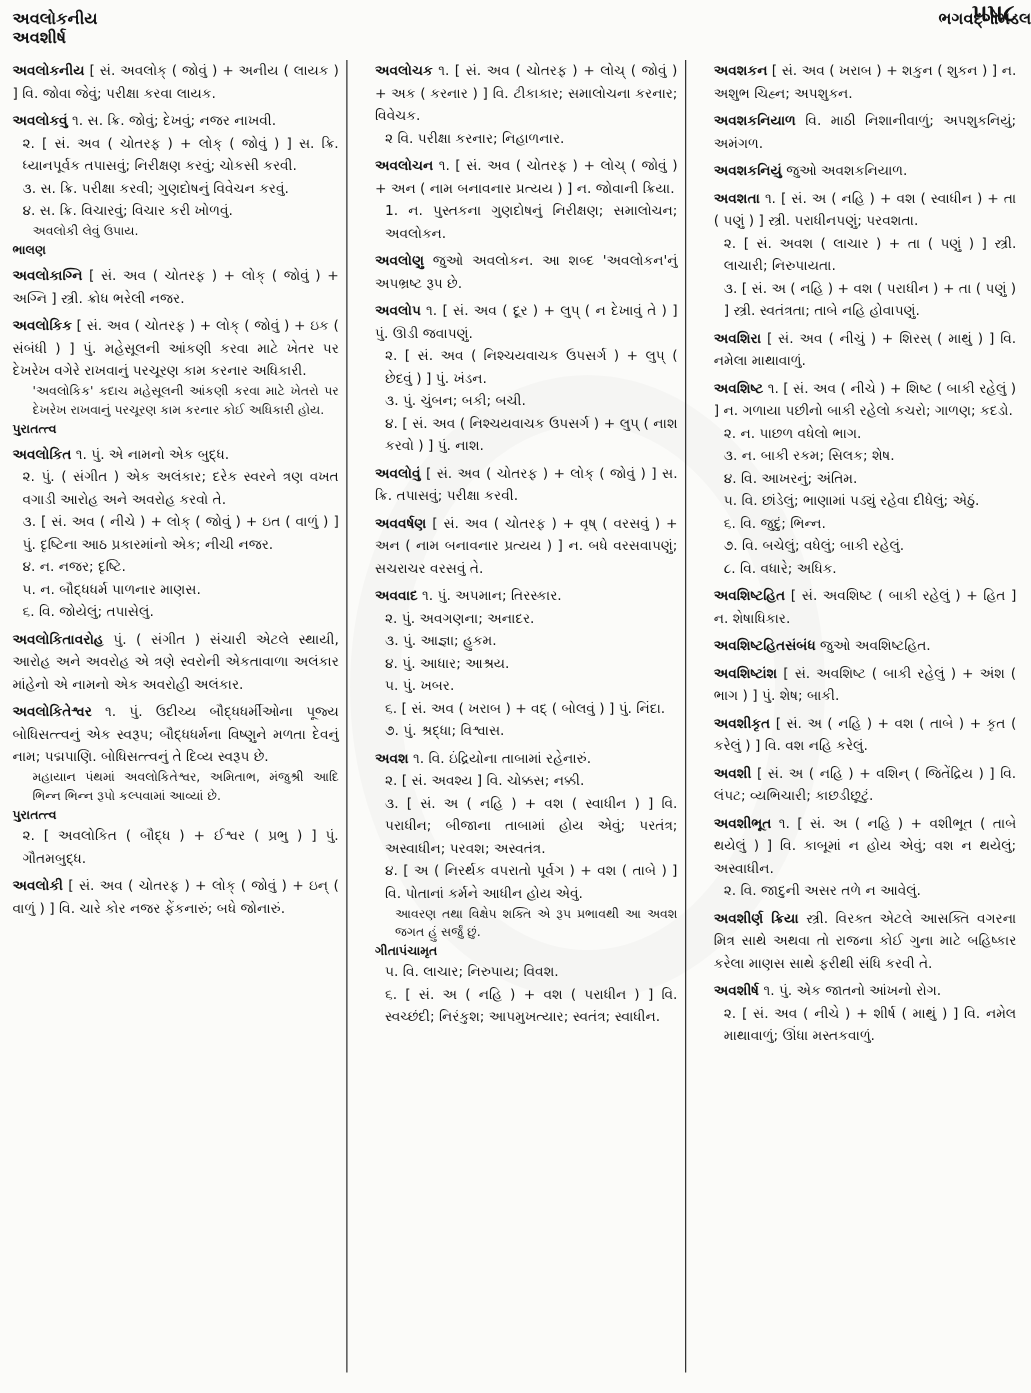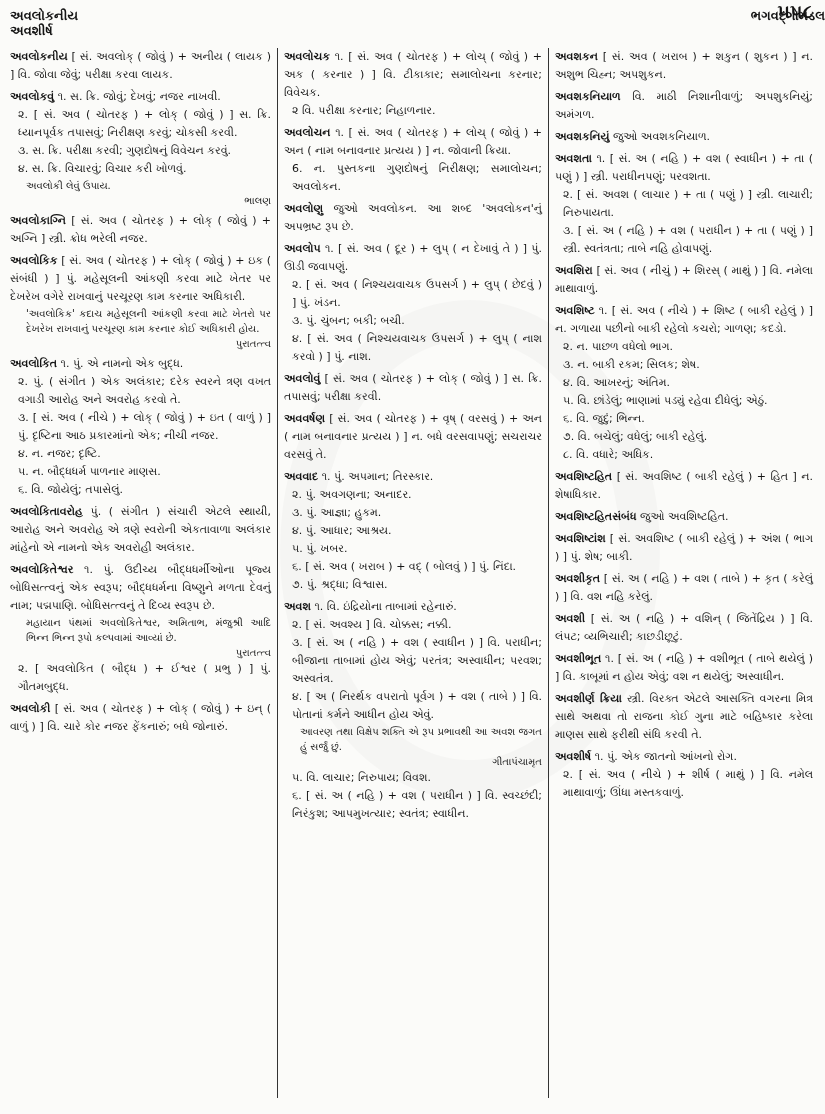--- a/index.html
+++ b/index.html
@@ -6,26 +6,26 @@
   body {
     width:825px; height:1114px; background:#fbfbf9; color:#141414;
     font-family:"DejaVu Sans", sans-serif; overflow:hidden; position:relative;
   }
   .header { position:absolute; top:0; left:0; width:825px; height:56px; }
   .guide { position:absolute; left:10px; top:8px; font-weight:bold; font-size:13px; line-height:15px; }
   .title { position:absolute; left:0; width:825px; top:8px; text-align:right; font-weight:bold; font-size:13px; }
   .pageno { position:absolute; right:12px; top:0; font-weight:bold; font-size:19px; }
   .cols { position:absolute; top:48px; left:6px; width:813px; height:1050px; display:flex; }
   .col { width:271px; box-sizing:border-box; padding:0 6px 0 4px; font-size:11px; line-height:18px; text-align:justify; overflow:hidden; }
-  .col + .col { border-left:1.5px solid #333; padding-left:6px; }
+  .col + .col { border-left:1.5px solid #333; padding-left:22px; }
   .entry { margin:0 0 4px 0; }
   .hw { font-weight:bold; }
   .sense { padding-left:8px; display:block; }
   .quote { display:block; padding-left:16px; font-size:10px; line-height:15px; }
-  .src { display:block; text-align:right; font-size:10px; line-height:15px; }
+  .src { display:block; font-size:10px; line-height:15px;font-weight:bold; }
   .watermark { position:absolute; left:280px; top:300px; width:300px; height:420px; border-radius:50%;
     border:40px solid rgba(0,0,0,0.025); pointer-events:none; }
 </style>
 </head>
 <body>
 
 <div class="watermark"></div>
 
 <div class="header">
   <div class="guide">
@@ -42,37 +42,37 @@
       <div class="entry"><span class="hw">અવલોકવું</span> <span class="">૧. સ. ક્રિ. જોવું; દેખવું; નજર નાખવી.</span><span class="sense">૨. [ સં. અવ ( ચોતરફ ) + લોક્ ( જોવું ) ] સ. ક્રિ. ધ્યાનપૂર્વક તપાસવું; નિરીક્ષણ કરવું; ચોકસી કરવી.</span><span class="sense">૩. સ. ક્રિ. પરીક્ષા કરવી; ગુણદોષનું વિવેચન કરવું.</span><span class="sense">૪. સ. ક્રિ. વિચારવું; વિચાર કરી ખોળવું.</span><span class="quote">અવલોકી લેવું ઉપાય.</span><span class="src">ભાલણ</span></div>
       <div class="entry"><span class="hw">અવલોકાગ્નિ</span> <span class="">[ સં. અવ ( ચોતરફ ) + લોક્ ( જોવું ) + અગ્નિ ] સ્ત્રી. ક્રોધ ભરેલી નજર.</span></div>
       <div class="entry"><span class="hw">અવલોકિક</span> <span class="">[ સં. અવ ( ચોતરફ ) + લોક્ ( જોવું ) + ઇક ( સંબંધી ) ] પું. મહેસૂલની આંકણી કરવા માટે ખેતર પર દેખરેખ વગેરે રાખવાનું પરચૂરણ કામ કરનાર અધિકારી.</span><span class="quote">'અવલોકિક' કદાચ મહેસૂલની આંકણી કરવા માટે ખેતરો પર દેખરેખ રાખવાનું પરચૂરણ કામ કરનાર કોઈ અધિકારી હોય.</span><span class="src">પુરાતત્ત્વ</span></div>
       <div class="entry"><span class="hw">અવલોકિત</span> <span class="">૧. પું. એ નામનો એક બુદ્ધ.</span><span class="sense">૨. પું. ( સંગીત ) એક અલંકાર; દરેક સ્વરને ત્રણ વખત વગાડી આરોહ અને અવરોહ કરવો તે.</span><span class="sense">૩. [ સં. અવ ( નીચે ) + લોક્ ( જોવું ) + ઇત ( વાળું ) ] પું. દૃષ્ટિના આઠ પ્રકારમાંનો એક; નીચી નજર.</span><span class="sense">૪. ન. નજર; દૃષ્ટિ.</span><span class="sense">૫. ન. બૌદ્ધધર્મ પાળનાર માણસ.</span><span class="sense">૬. વિ. જોયેલું; તપાસેલું.</span></div>
       <div class="entry"><span class="hw">અવલોકિતાવરોહ</span> <span class="">પું. ( સંગીત ) સંચારી એટલે સ્થાયી, આરોહ અને અવરોહ એ ત્રણે સ્વરોની એકતાવાળા અલંકાર માંહેનો એ નામનો એક અવરોહી અલંકાર.</span></div>
       <div class="entry"><span class="hw">અવલોકિતેશ્વર</span> <span class="">૧. પું. ઉદીચ્ય બૌદ્ધધર્મીઓના પૂજ્ય બોધિસત્ત્વનું એક સ્વરૂપ; બૌદ્ધધર્મના વિષ્ણુને મળતા દેવનું નામ; પદ્મપાણિ. બોધિસત્ત્વનું તે દિવ્ય સ્વરૂપ છે.</span><span class="quote">મહાયાન પંથમાં અવલોકિતેશ્વર, અમિતાભ, મંજુશ્રી આદિ ભિન્ન ભિન્ન રૂપો કલ્પવામાં આવ્યાં છે.</span><span class="src">પુરાતત્ત્વ</span><span class="sense">૨. [ અવલોકિત ( બૌદ્ધ ) + ઈશ્વર ( પ્રભુ ) ] પું. ગૌતમબુદ્ધ.</span></div>
       <div class="entry"><span class="hw">અવલોકી</span> <span class="">[ સં. અવ ( ચોતરફ ) + લોક્ ( જોવું ) + ઇન્ ( વાળું ) ] વિ. ચારે કોર નજર ફેંકનારું; બધે જોનારું.</span></div>
     </div>
   <div class="col">
       <div class="entry"><span class="hw">અવલોચક</span> <span class="">૧. [ સં. અવ ( ચોતરફ ) + લોચ્ ( જોવું ) + અક ( કરનાર ) ] વિ. ટીકાકાર; સમાલોચના કરનાર; વિવેચક.</span><span class="sense">૨ વિ. પરીક્ષા કરનાર; નિહાળનાર.</span></div>
-      <div class="entry"><span class="hw">અવલોચન</span> <span class="">૧. [ સં. અવ ( ચોતરફ ) + લોચ્ ( જોવું ) + અન ( નામ બનાવનાર પ્રત્યય ) ] ન. જોવાની ક્રિયા.</span><span class="sense">6. ન. પુસ્તકના ગુણદોષનું નિરીક્ષણ; સમાલોચન; અવલોકન.</span></div>
+      <div class="entry"><span class="hw">અવલોચન</span> <span class="">૧. [ સં. અવ ( ચોતરફ ) + લોચ્ ( જોવું ) + અન ( નામ બનાવનાર પ્રત્યય ) ] ન. જોવાની ક્રિયા.</span><span class="sense">1. ન. પુસ્તકના ગુણદોષનું નિરીક્ષણ; સમાલોચન; અવલોકન.</span></div>
       <div class="entry"><span class="hw">અવલોણુ</span> <span class="">જુઓ અવલોકન. આ શબ્દ 'અવલોકન'નું અપભ્રષ્ટ રૂપ છે.</span></div>
       <div class="entry"><span class="hw">અવલોપ</span> <span class="">૧. [ સં. અવ ( દૂર ) + લુપ્ ( ન દેખાવું તે ) ] પું. ઊડી જવાપણું.</span><span class="sense">૨. [ સં. અવ ( નિશ્ચયવાચક ઉપસર્ગ ) + લુપ્ ( છેદવું ) ] પું. ખંડન.</span><span class="sense">૩. પું. ચુંબન; બકી; બચી.</span><span class="sense">૪. [ સં. અવ ( નિશ્ચયવાચક ઉપસર્ગ ) + લુપ્ ( નાશ કરવો ) ] પું. નાશ.</span></div>
       <div class="entry"><span class="hw">અવલોવું</span> <span class="">[ સં. અવ ( ચોતરફ ) + લોક્ ( જોવું ) ] સ. ક્રિ. તપાસવું; પરીક્ષા કરવી.</span></div>
       <div class="entry"><span class="hw">અવવર્ષણ</span> <span class="">[ સં. અવ ( ચોતરફ ) + વૃષ્ ( વરસવું ) + અન ( નામ બનાવનાર પ્રત્યય ) ] ન. બધે વરસવાપણું; સચરાચર વરસવું તે.</span></div>
       <div class="entry"><span class="hw">અવવાદ</span> <span class="">૧. પું. અપમાન; તિરસ્કાર.</span><span class="sense">૨. પું. અવગણના; અનાદર.</span><span class="sense">૩. પું. આજ્ઞા; હુકમ.</span><span class="sense">૪. પું. આધાર; આશ્રય.</span><span class="sense">૫. પું. ખબર.</span><span class="sense">૬. [ સં. અવ ( ખરાબ ) + વદ્ ( બોલવું ) ] પું. નિંદા.</span><span class="sense">૭. પું. શ્રદ્ધા; વિશ્વાસ.</span></div>
       <div class="entry"><span class="hw">અવશ</span> <span class="">૧. વિ. ઇંદ્રિયોના તાબામાં રહેનારું.</span><span class="sense">૨. [ સં. અવશ્ય ] વિ. ચોક્કસ; નક્કી.</span><span class="sense">૩. [ સં. અ ( નહિ ) + વશ ( સ્વાધીન ) ] વિ. પરાધીન; બીજાના તાબામાં હોય એવું; પરતંત્ર; અસ્વાધીન; પરવશ; અસ્વતંત્ર.</span><span class="sense">૪. [ અ ( નિરર્થક વપરાતો પૂર્વગ ) + વશ ( તાબે ) ] વિ. પોતાનાં કર્મને આધીન હોય એવું.</span><span class="quote">આવરણ તથા વિક્ષેપ શક્તિ એ રૂપ પ્રભાવથી આ અવશ જગત હું સર્જું છું.</span><span class="src">ગીતાપંચામૃત</span><span class="sense">૫. વિ. લાચાર; નિરુપાય; વિવશ.</span><span class="sense">૬. [ સં. અ ( નહિ ) + વશ ( પરાધીન ) ] વિ. સ્વચ્છંદી; નિરંકુશ; આપમુખત્યાર; સ્વતંત્ર; સ્વાધીન.</span></div>
     </div>
   <div class="col">
       <div class="entry"><span class="hw">અવશકન</span> <span class="">[ સં. અવ ( ખરાબ ) + શકુન ( શુકન ) ] ન. અશુભ ચિહ્ન; અપશુકન.</span></div>
       <div class="entry"><span class="hw">અવશકનિયાળ</span> <span class="">વિ. માઠી નિશાનીવાળું; અપશુકનિયું; અમંગળ.</span></div>
       <div class="entry"><span class="hw">અવશકનિયું</span> <span class="">જુઓ અવશકનિયાળ.</span></div>
       <div class="entry"><span class="hw">અવશતા</span> <span class="">૧. [ સં. અ ( નહિ ) + વશ ( સ્વાધીન ) + તા ( પણું ) ] સ્ત્રી. પરાધીનપણું; પરવશતા.</span><span class="sense">૨. [ સં. અવશ ( લાચાર ) + તા ( પણું ) ] સ્ત્રી. લાચારી; નિરુપાયતા.</span><span class="sense">૩. [ સં. અ ( નહિ ) + વશ ( પરાધીન ) + તા ( પણું ) ] સ્ત્રી. સ્વતંત્રતા; તાબે નહિ હોવાપણું.</span></div>
       <div class="entry"><span class="hw">અવશિરા</span> <span class="">[ સં. અવ ( નીચું ) + શિરસ્ ( માથું ) ] વિ. નમેલા માથાવાળું.</span></div>
       <div class="entry"><span class="hw">અવશિષ્ટ</span> <span class="">૧. [ સં. અવ ( નીચે ) + શિષ્ટ ( બાકી રહેલું ) ] ન. ગળાયા પછીનો બાકી રહેલો કચરો; ગાળણ; કદડો.</span><span class="sense">૨. ન. પાછળ વધેલો ભાગ.</span><span class="sense">૩. ન. બાકી રકમ; સિલક; શેષ.</span><span class="sense">૪. વિ. આખરનું; અંતિમ.</span><span class="sense">૫. વિ. છાંડેલું; ભાણામાં પડ્યું રહેવા દીધેલું; એઠું.</span><span class="sense">૬. વિ. જુદું; ભિન્ન.</span><span class="sense">૭. વિ. બચેલું; વધેલું; બાકી રહેલું.</span><span class="sense">૮. વિ. વધારે; અધિક.</span></div>
       <div class="entry"><span class="hw">અવશિષ્ટહિત</span> <span class="">[ સં. અવશિષ્ટ ( બાકી રહેલું ) + હિત ] ન. શેષાધિકાર.</span></div>
       <div class="entry"><span class="hw">અવશિષ્ટહિતસંબંધ</span> <span class="">જુઓ અવશિષ્ટહિત.</span></div>
       <div class="entry"><span class="hw">અવશિષ્ટાંશ</span> <span class="">[ સં. અવશિષ્ટ ( બાકી રહેલું ) + અંશ ( ભાગ ) ] પું. શેષ; બાકી.</span></div>
       <div class="entry"><span class="hw">અવશીકૃત</span> <span class="">[ સં. અ ( નહિ ) + વશ ( તાબે ) + કૃત ( કરેલું ) ] વિ. વશ નહિ કરેલું.</span></div>
       <div class="entry"><span class="hw">અવશી</span> <span class="">[ સં. અ ( નહિ ) + વશિન્ ( જિતેંદ્રિય ) ] વિ. લંપટ; વ્યભિચારી; કાછડીછૂટું.</span></div>
-      <div class="entry"><span class="hw">અવશીભૂત</span> <span class="">૧. [ સં. અ ( નહિ ) + વશીભૂત ( તાબે થયેલું ) ] વિ. કાબૂમાં ન હોય એવું; વશ ન થયેલું; અસ્વાધીન.</span></div>
+      <div class="entry"><span class="hw">અવશીભૂત</span> <span class="">૧. [ સં. અ ( નહિ ) + વશીભૂત ( તાબે થયેલું ) ] વિ. કાબૂમાં ન હોય એવું; વશ ન થયેલું; અસ્વાધીન.</span><span class="sense">૨. વિ. જાદુની અસર તળે ન આવેલું.</span></div>
       <div class="entry"><span class="hw">અવશીર્ણ ક્રિયા</span> <span class="">સ્ત્રી. વિરક્ત એટલે આસક્તિ વગરના મિત્ર સાથે અથવા તો રાજના કોઈ ગુના માટે બહિષ્કાર કરેલા માણસ સાથે ફરીથી સંધિ કરવી તે.</span></div>
       <div class="entry"><span class="hw">અવશીર્ષ</span> <span class="">૧. પું. એક જાતનો આંખનો રોગ.</span><span class="sense">૨. [ સં. અવ ( નીચે ) + શીર્ષ ( માથું ) ] વિ. નમેલ માથાવાળું; ઊંધા મસ્તકવાળું.</span></div>
     </div>
 </div>
 
 </body></html>

